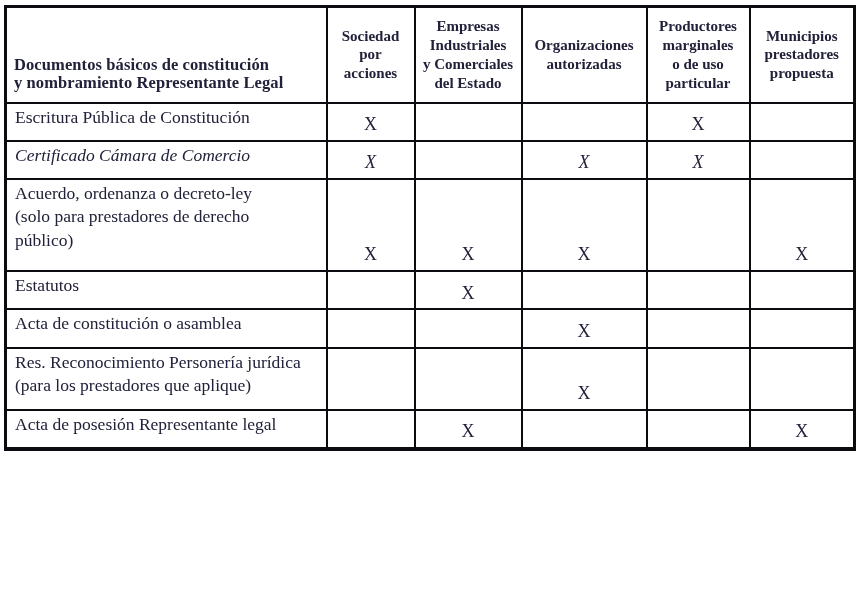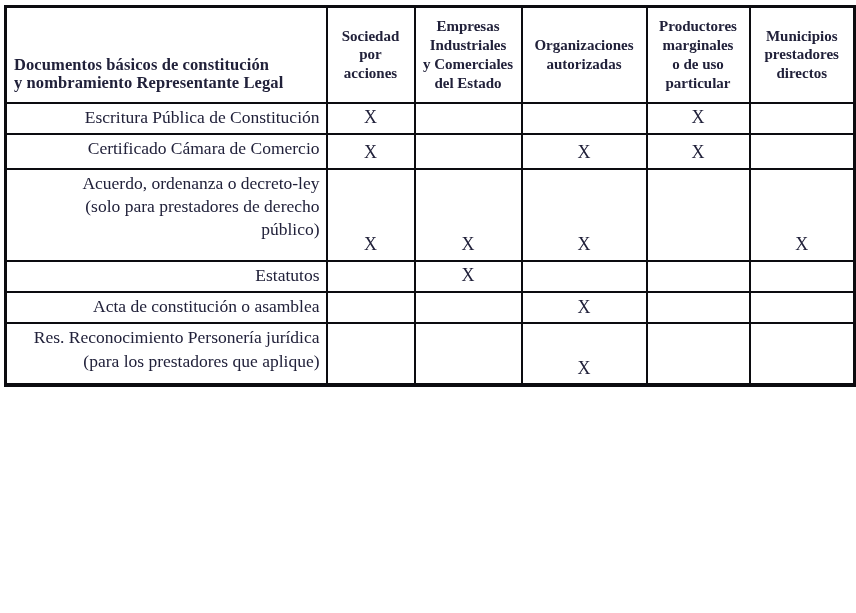--- a/index.html
+++ b/index.html
@@ -53,35 +53,35 @@
     text-align: center;
     vertical-align: middle;
     padding: 2px 2px;
     font-size: 15px;
     font-weight: bold;
     line-height: 1.25;
   }
 
   
   td.row-label {
-    text-align: right;
+    text-align: left;
     vertical-align: top;
-    padding: 2px 6px 4px 8px;
+    padding: 2px 6px 11px 8px;
     font-size: 17.5px;
     line-height: 1.33;
   }
   td.mark-cell {
     text-align: center;
     vertical-align: bottom;
     padding: 0 0 5px 0;
     font-size: 18px;
     line-height: 1.1;
   }
   tr.r0 { height: 30px; }
-  tr.r1 { height: 35px; }
+  tr.r1 { height: 35px; font-style: italic; }
   tr.r2 { height: 92px; }
   tr.r3 { height: 22px; }
   tr.r4 { height: 18px; }
   tr.r5 { height: 62px; }
   tr.r6 { height: 62px; }
   tr.r7 { height: 31px; }
   tr.r8 { height: 135px; }
 </style>
 </head>
 <body>
@@ -108,21 +108,21 @@
 y Comerciales
 del Estado</th>
         <th class="col-head">Organizaciones
 autorizadas</th>
         <th class="col-head">Productores
 marginales
 o de uso
 particular</th>
         <th class="col-head">Municipios
 prestadores
-directos</th>
+propuesta</th>
       </tr>
     </thead>
     <tbody>
       <tr class="r0">
         <td class="row-label">Escritura Pública de Constitución</td>
         <td class="mark-cell">X</td>
         <td class="mark-cell"></td>
         <td class="mark-cell"></td>
         <td class="mark-cell">X</td>
         <td class="mark-cell"></td>
@@ -163,15 +163,23 @@
       </tr>
       <tr class="r6">
         <td class="row-label">Res. Reconocimiento Personería jurídica
 (para los prestadores que aplique)</td>
         <td class="mark-cell"></td>
         <td class="mark-cell"></td>
         <td class="mark-cell">X</td>
         <td class="mark-cell"></td>
         <td class="mark-cell"></td>
       </tr>
+      <tr class="r7">
+        <td class="row-label">Acta de posesión Representante legal</td>
+        <td class="mark-cell"></td>
+        <td class="mark-cell">X</td>
+        <td class="mark-cell"></td>
+        <td class="mark-cell"></td>
+        <td class="mark-cell">X</td>
+      </tr>
     </tbody>
   </table>
 </div>
 
 </body></html>

